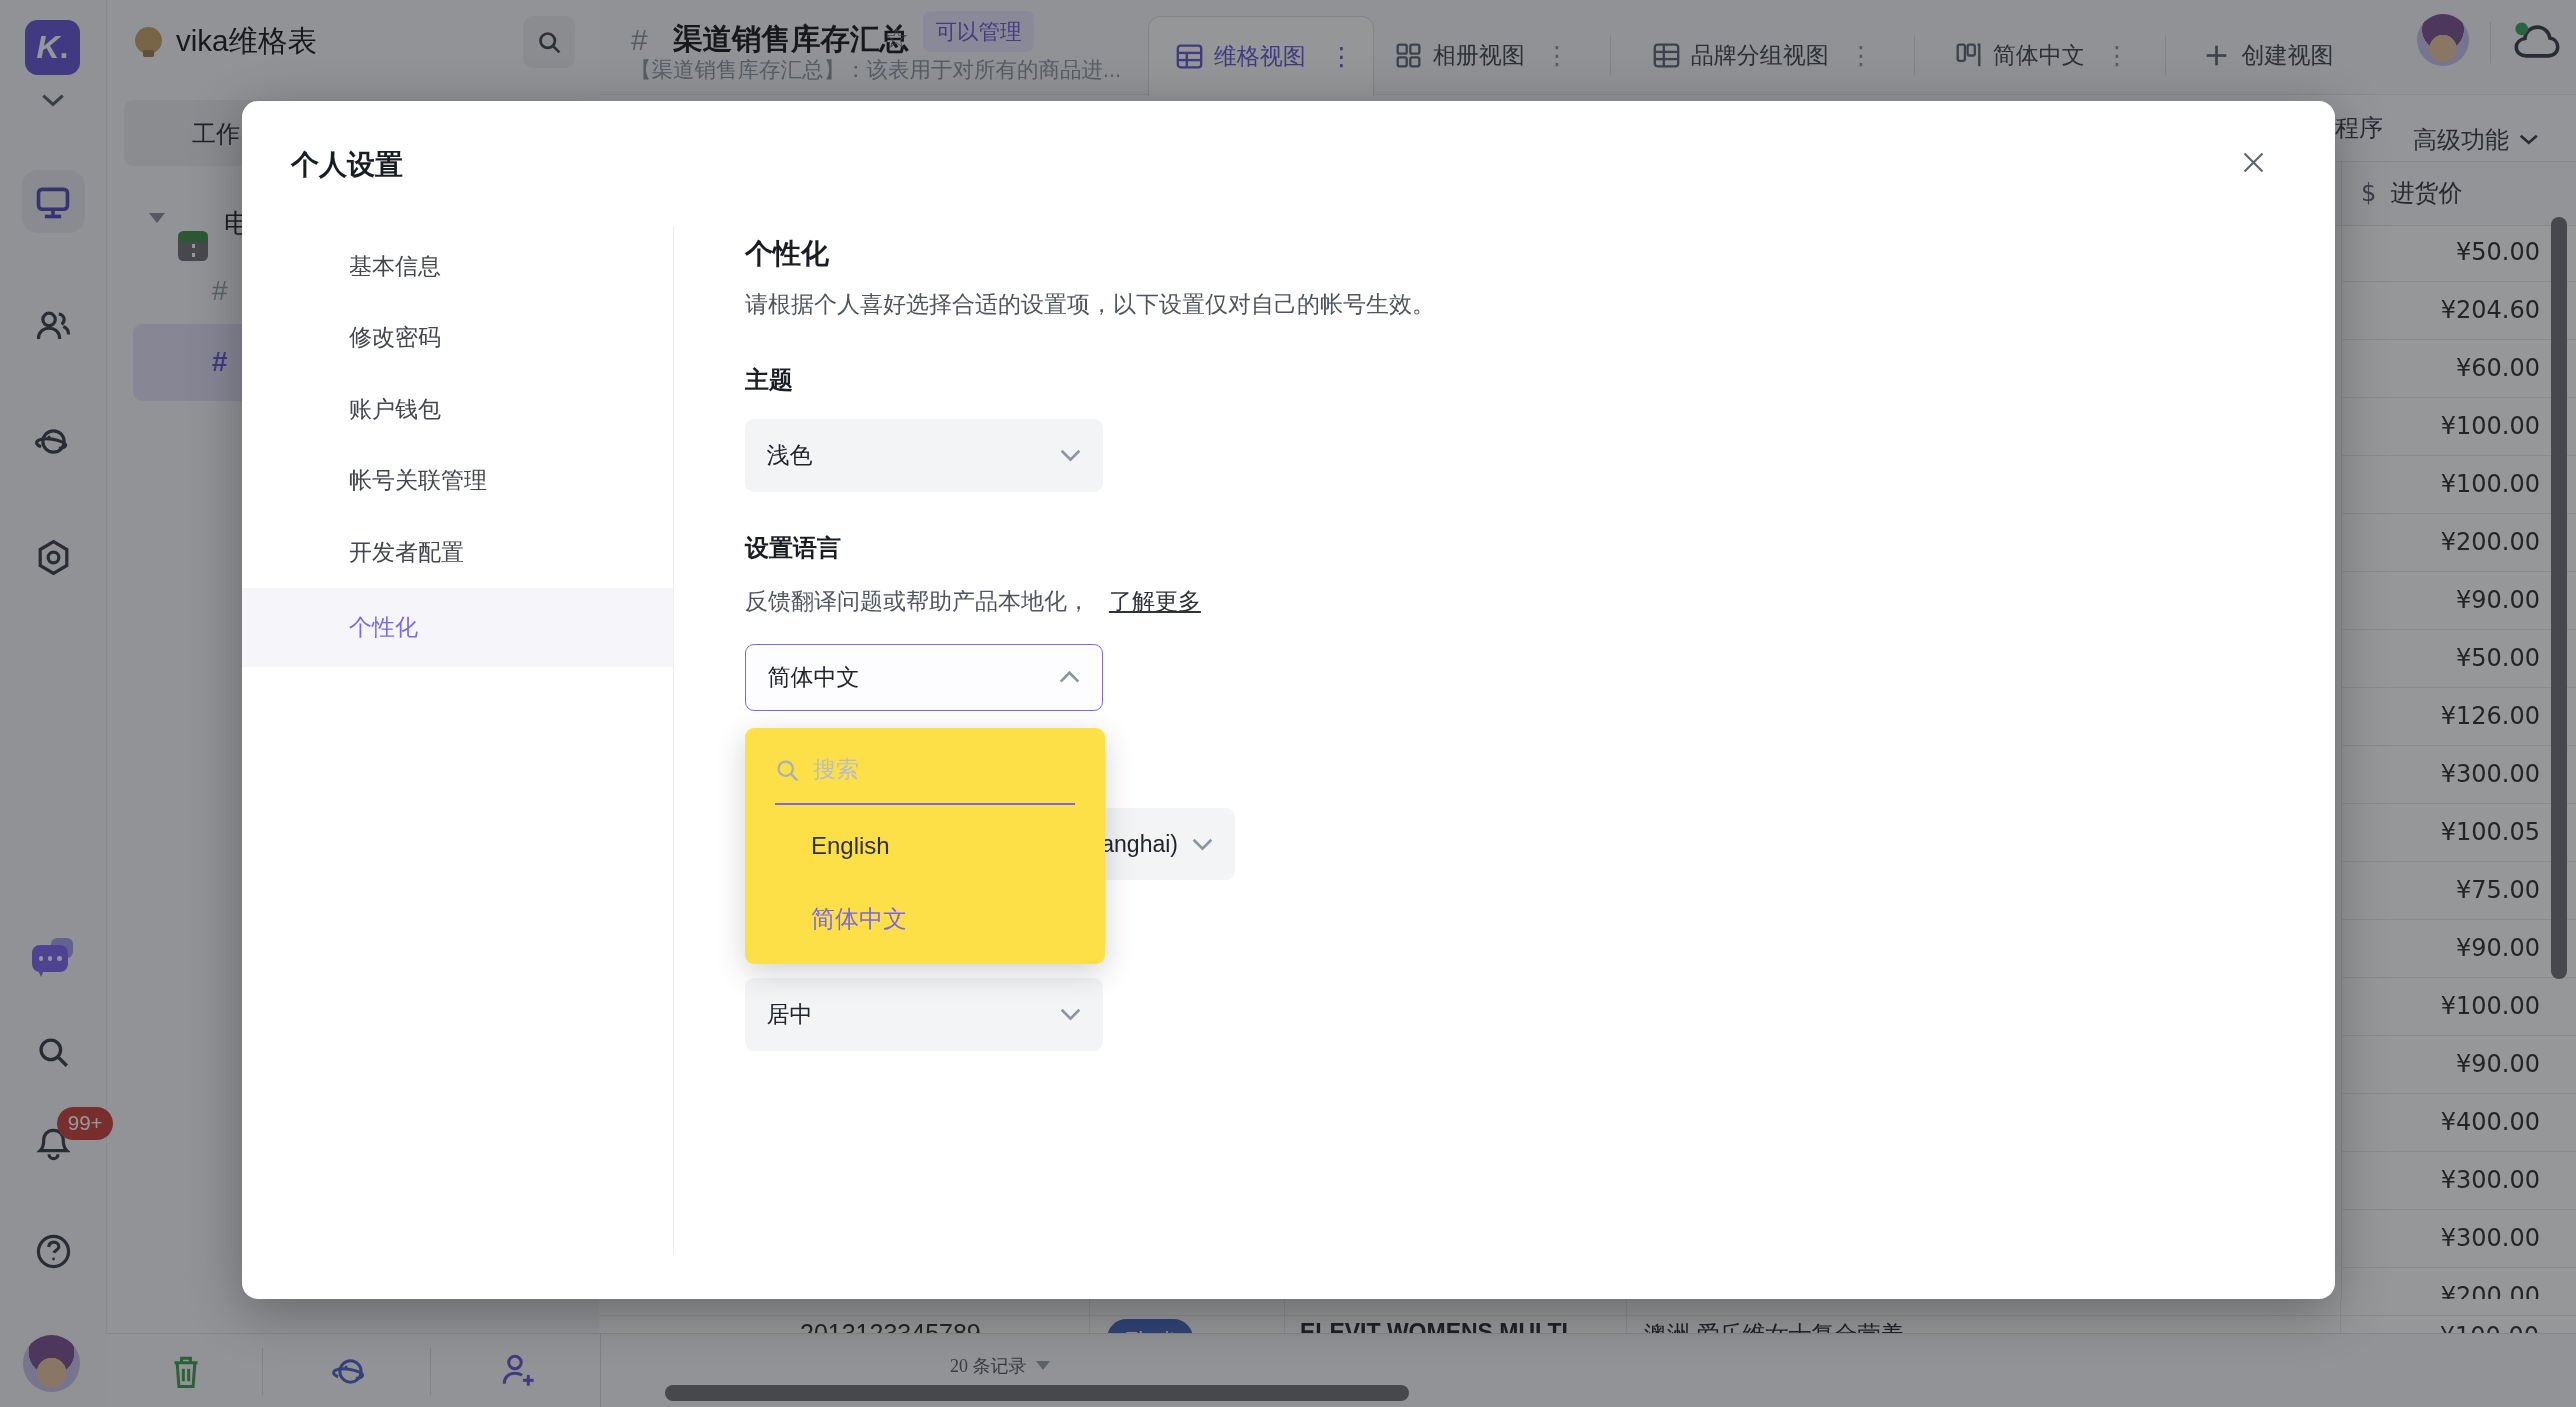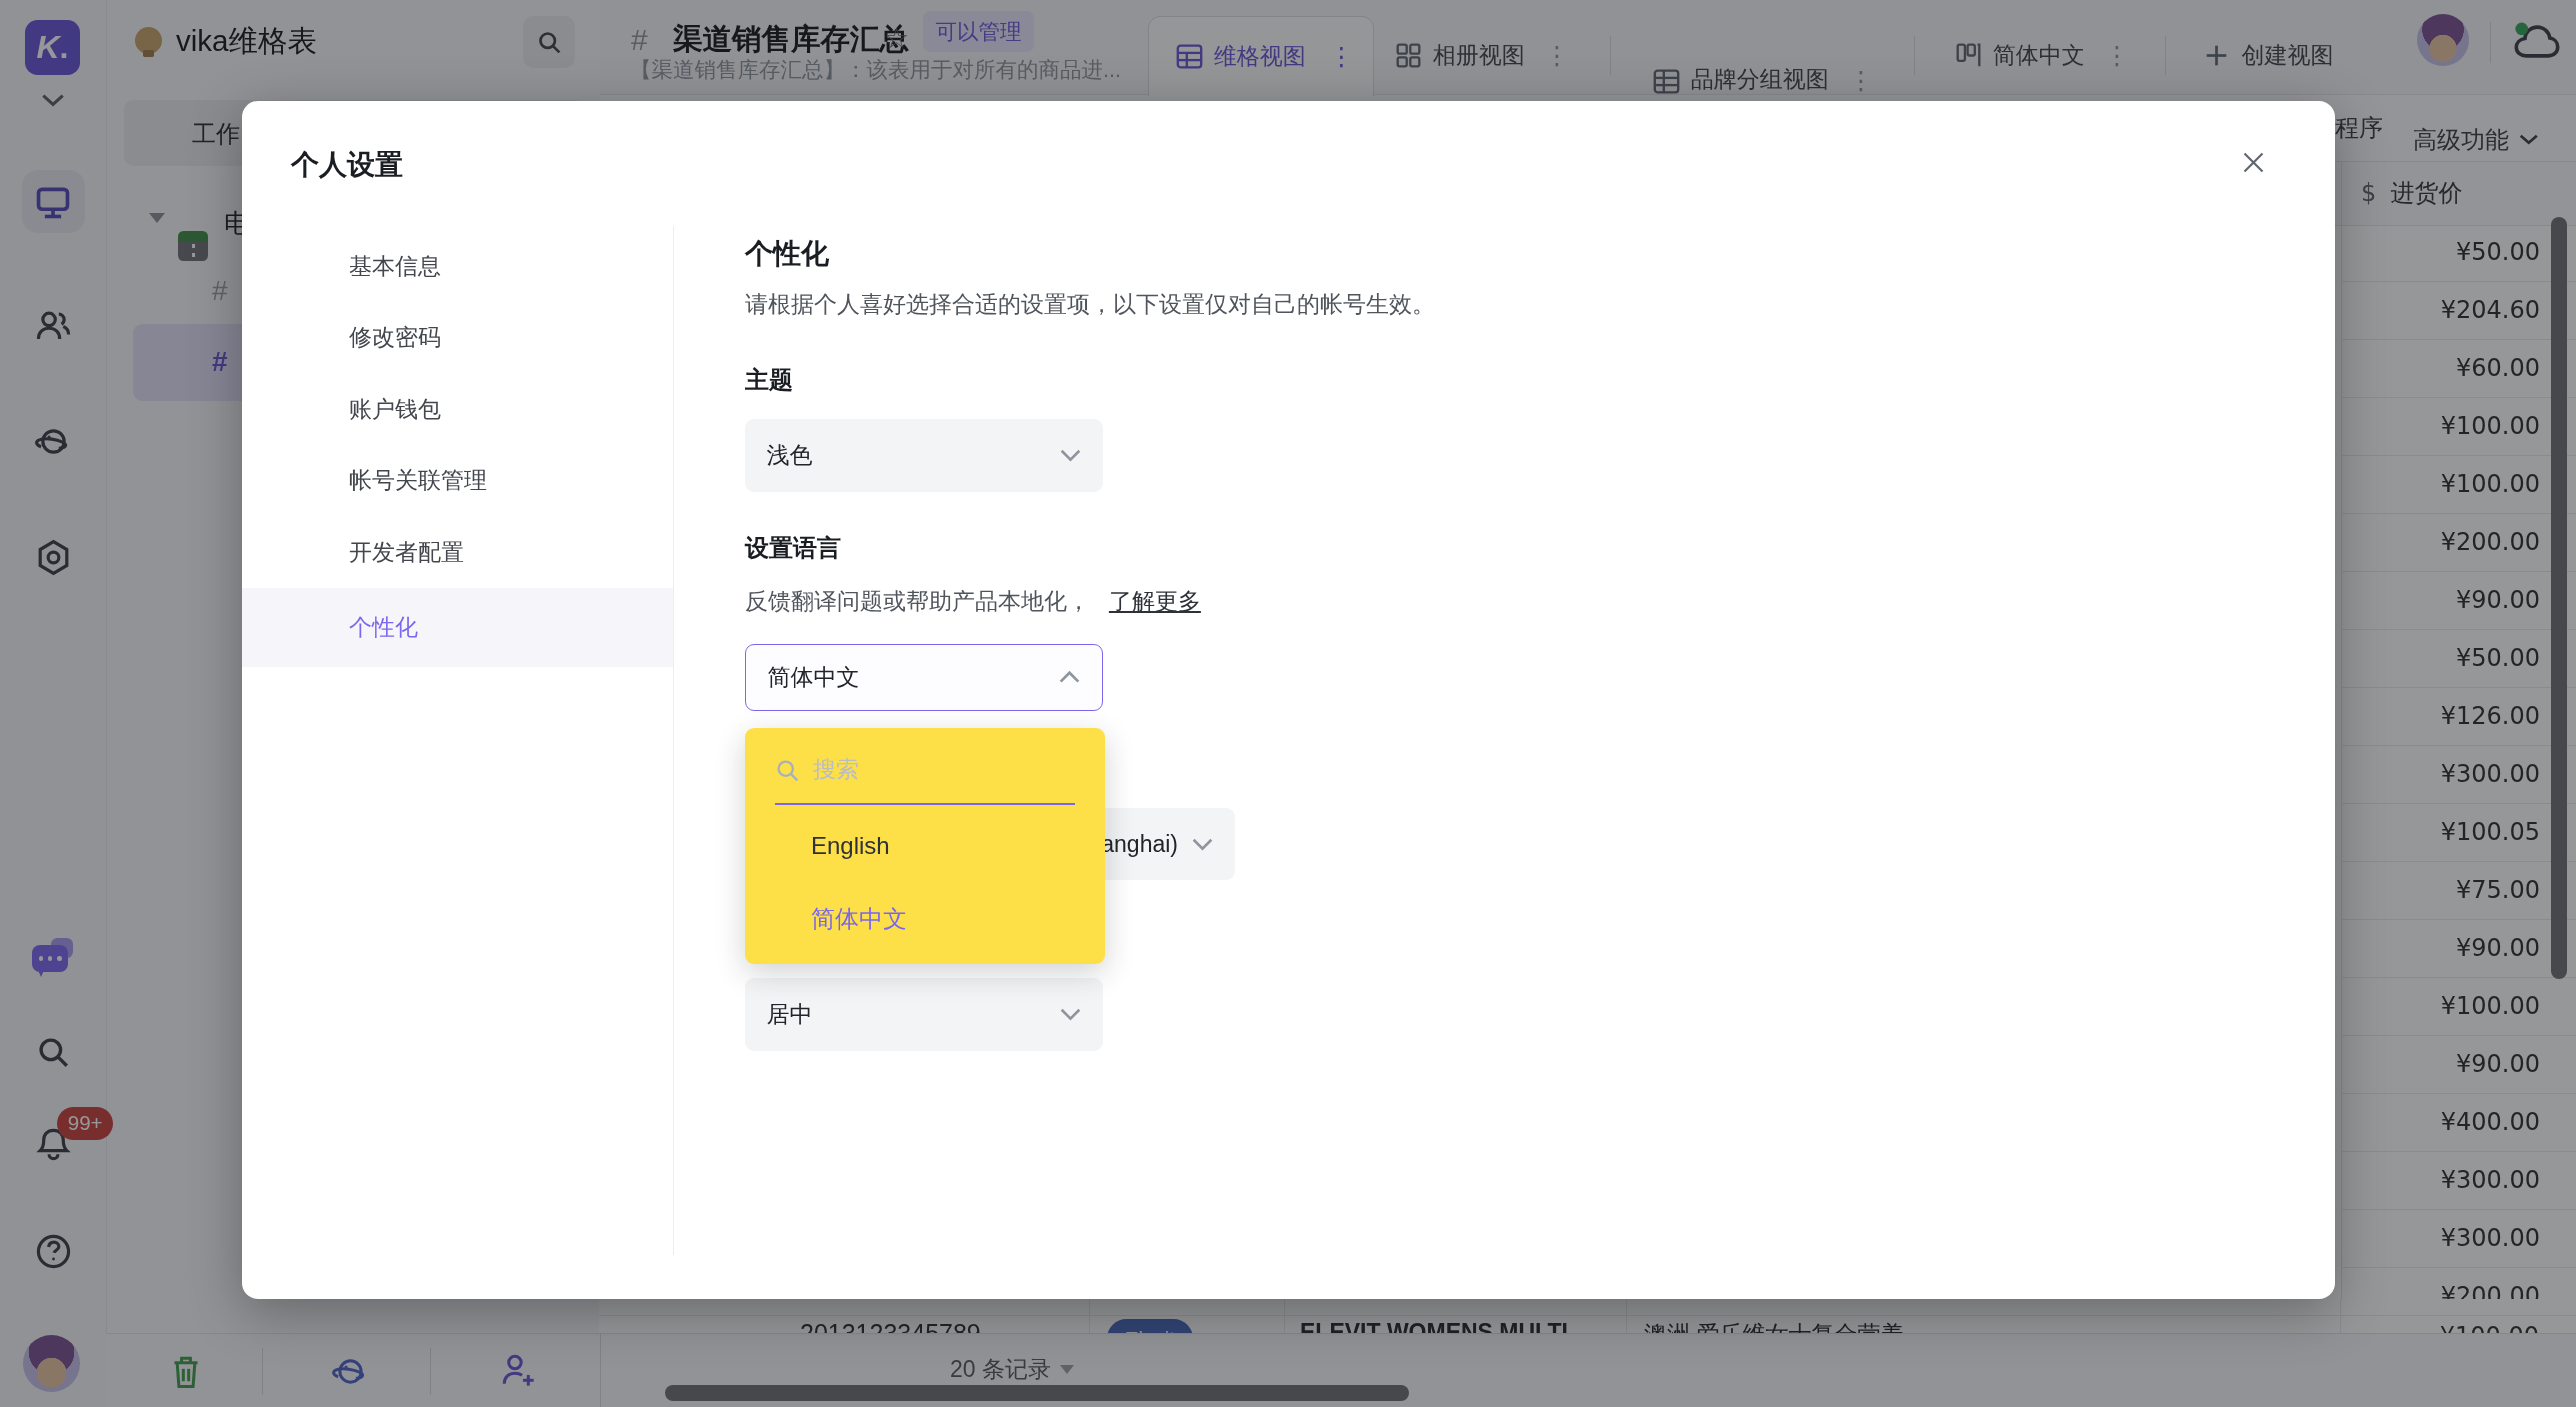--- a/index.html
+++ b/index.html
@@ -227,21 +227,21 @@
         <rect x="3" y="3" width="10" height="10" rx="2"></rect>
           <rect x="17" y="3" width="10" height="10" rx="2"></rect>
         <rect x="3" y="17" width="10" height="10" rx="2"></rect>
           <rect x="17" y="17" width="10" height="10" rx="2"></rect>
       </svg>
     </span>
     <span style="font-size:23px;color:#40444b;">相册视图</span>
     <span class="tabdots" style="margin-left:9px;">⋮</span>
   </div>
   <div class="abs vdiv" style="left:1610px;top:36px;height:39px;"></div>
-  <div class="abs flex" style="left:1653px;top:16px;height:79px;gap:10.7px;align-items:flex-end;">
+  <div class="abs flex" style="left:1653px;top:16px;height:79px;gap:10.7px;">
     <span>
       <svg width="27" height="27" viewBox="0 0 30 30" fill="none" stroke="#5f6672" stroke-width="2.6">
         <rect x="2" y="3" width="26" height="24" rx="3"></rect>
           <line x1="2" y1="11" x2="28" y2="11"></line>
         <line x1="2" y1="19" x2="28" y2="19"></line>
           <line x1="12" y1="3" x2="12" y2="27"></line>
       </svg>
     </span>
     <span style="font-size:23px;color:#40444b;">品牌分组视图</span>
     <span class="tabdots" style="margin-left:9px;">⋮</span>
@@ -352,21 +352,21 @@
     <div class="abs" style="left:392px;top:16px;">
       <svg width="41" height="41" viewBox="0 0 46 46" fill="none" stroke="#6457d6" stroke-width="3.4">
         <circle cx="19" cy="14" r="7"></circle>
           <path d="M7 38c0-8 5.5-12 12-12 3 0 5.8.8 8 2.4"></path>
         <line x1="34" y1="28" x2="34" y2="40"></line>
           <line x1="28" y1="34" x2="40" y2="34"></line>
       </svg>
     </div>
     <div class="abs vdiv" style="left:494px;top:0;height:75px;"></div>
     <div class="abs flex" style="left:844px;top:19.7px;gap:9px;">
-      <span style="font-size:23px;color:#55595f;">20 条记录</span>
+      <span style="font-size:18px;color:#55595f;font-family:Liberation Serif, serif;">20 条记录</span>
       <span class="caret"></span>
     </div>
   </div>
   <div class="abs scrollh"></div>
 
   <div class="abs dim"></div>
 
   <div class="abs modal">
     <div class="abs mtitle">个人设置</div>
     <div class="abs" style="left:1993px;top:43px;width:36px;height:36px;display:flex;align-items:center;justify-content:center;">

